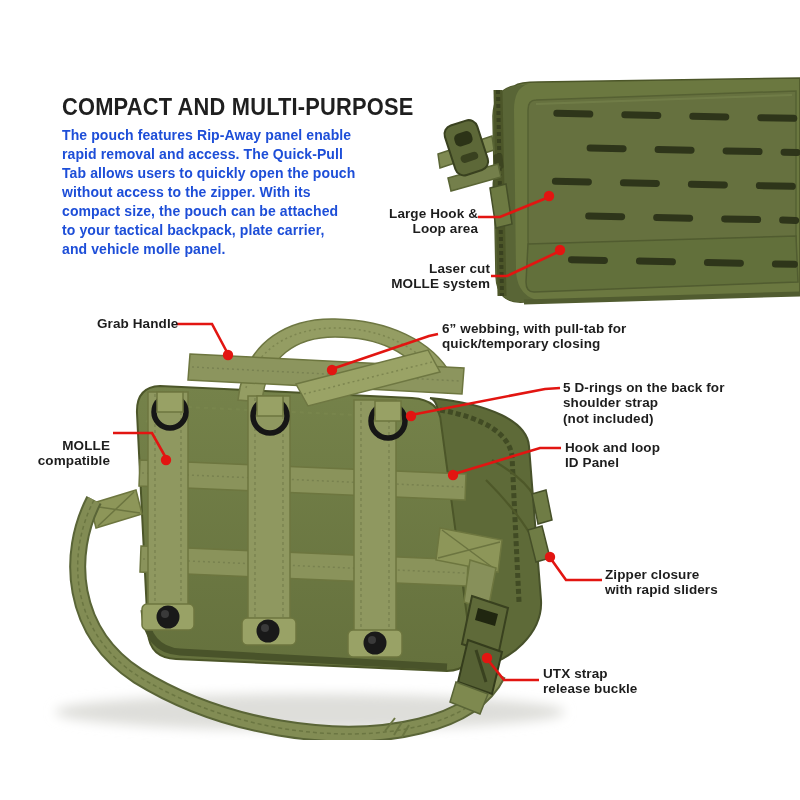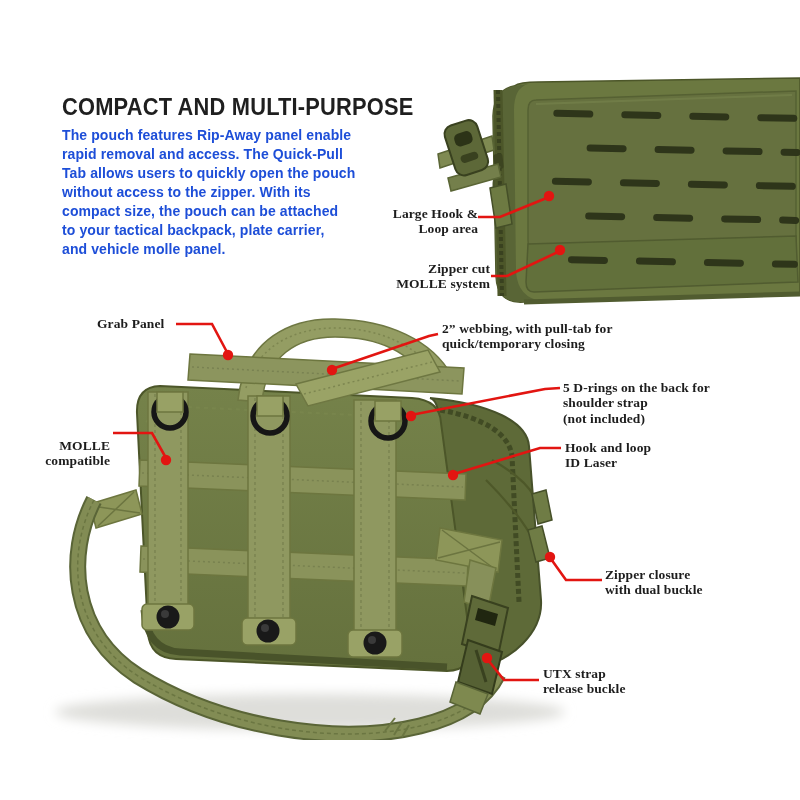--- a/index.html
+++ b/index.html
@@ -15,21 +15,21 @@
     letter-spacing:.2px;transform:scaleX(.95);transform-origin:left top;
     white-space:nowrap;
   }
   .para{
     left:62px;top:126px;width:340px;
     font-size:14px;line-height:19px;font-weight:600;color:#1d4ed8;
     white-space:pre-line;letter-spacing:.1px;
   }
   .callout{
     font-size:13.5px;line-height:1.14;font-weight:700;color:#1d1d1d;
-    white-space:pre-line;letter-spacing:.1px;font-family:Liberation Serif, serif;
+    white-space:pre-line;letter-spacing:.1px;
   }
   .r{text-align:right;}
   svg{display:block;}
 </style>
 </head>
 <body>
 
 <svg class="abs" style="left:428px;top:58px" width="372" height="258" viewBox="0 0 372 258">
 
   <g>
@@ -234,28 +234,28 @@
 <div class="abs para">The pouch features Rip-Away panel enable
 rapid removal and access. The Quick-Pull
 Tab allows users to quickly open the pouch
 without access to the zipper. With its
 compact size, the pouch can be attached
 to your tactical backpack, plate carrier,
 and vehicle molle panel.</div>
 
 <div class="abs callout r" style="right:322px;top:206px">Large Hook &amp;
 Loop area</div>
-<div class="abs callout r" style="right:310px;top:261px">Zipper cut
+<div class="abs callout r" style="right:310px;top:261px">Laser cut
 MOLLE system</div>
-<div class="abs callout" style="left:97px;top:316px">Grab Panel</div>
-<div class="abs callout" style="left:442px;top:321px">2” webbing, with pull-tab for
+<div class="abs callout" style="left:97px;top:316px">Grab Handle</div>
+<div class="abs callout" style="left:442px;top:321px">6” webbing, with pull-tab for
 quick/temporary closing</div>
 <div class="abs callout" style="left:563px;top:380px">5 D-rings on the back for
 shoulder strap
 (not included)</div>
 <div class="abs callout r" style="right:690px;top:438px">MOLLE
 compatible</div>
 <div class="abs callout" style="left:565px;top:440px">Hook and loop
-ID Laser</div>
+ID Panel</div>
 <div class="abs callout" style="left:605px;top:567px">Zipper closure
-with dual buckle</div>
+with rapid sliders</div>
 <div class="abs callout" style="left:543px;top:666px">UTX strap
 release buckle</div>
 
 </body></html>

